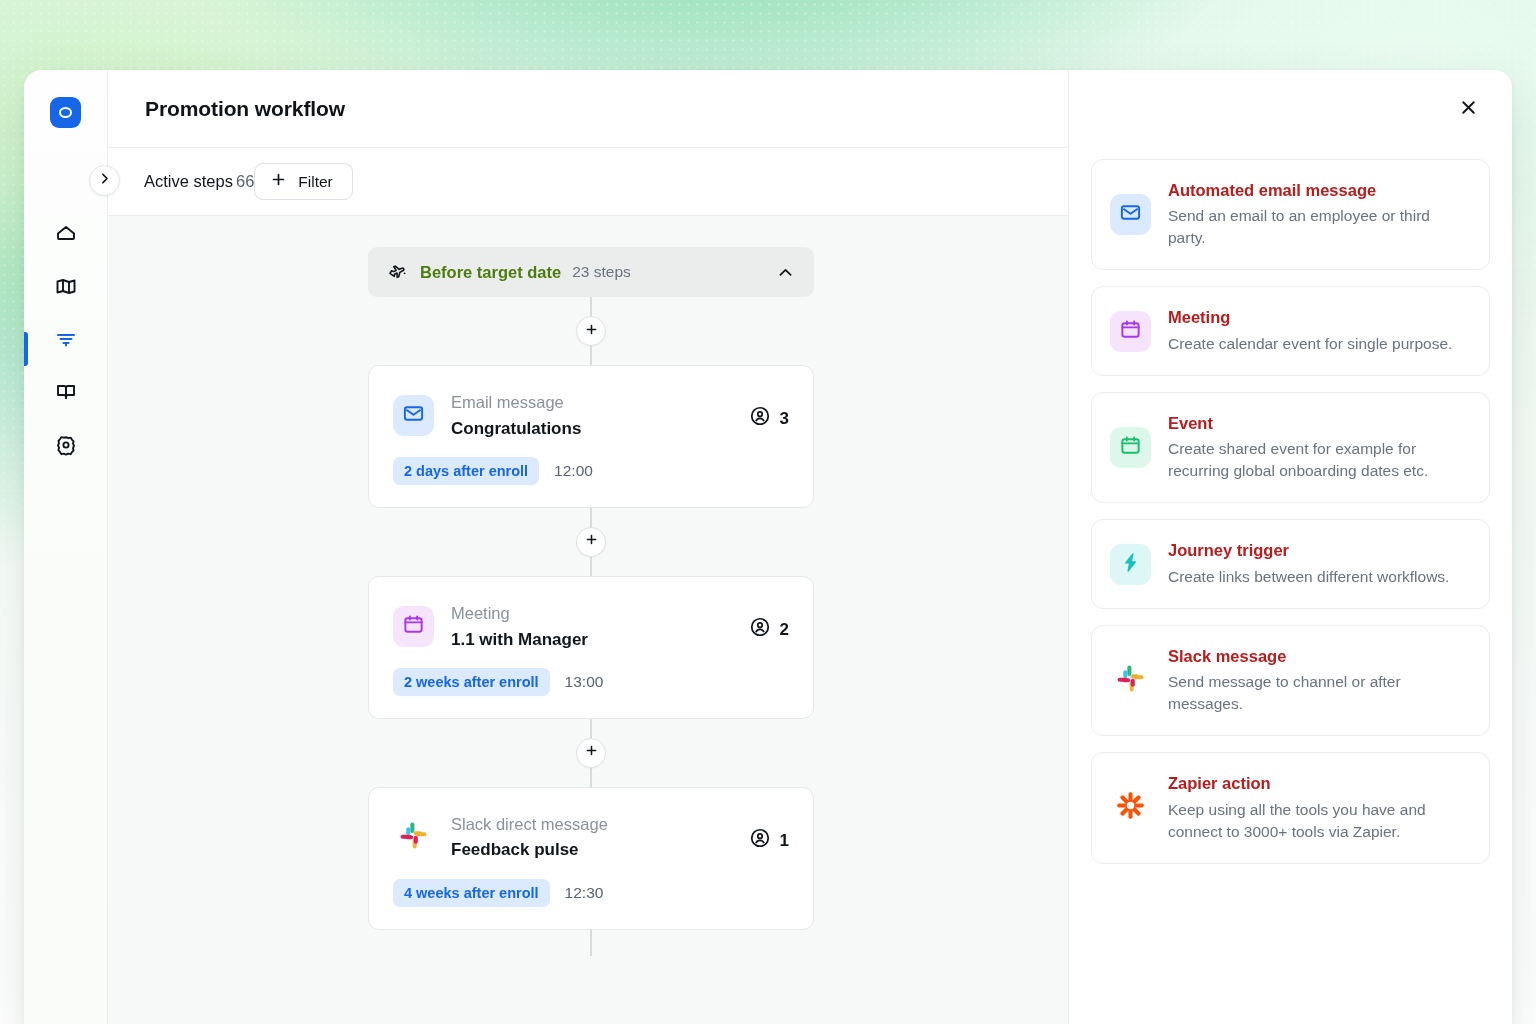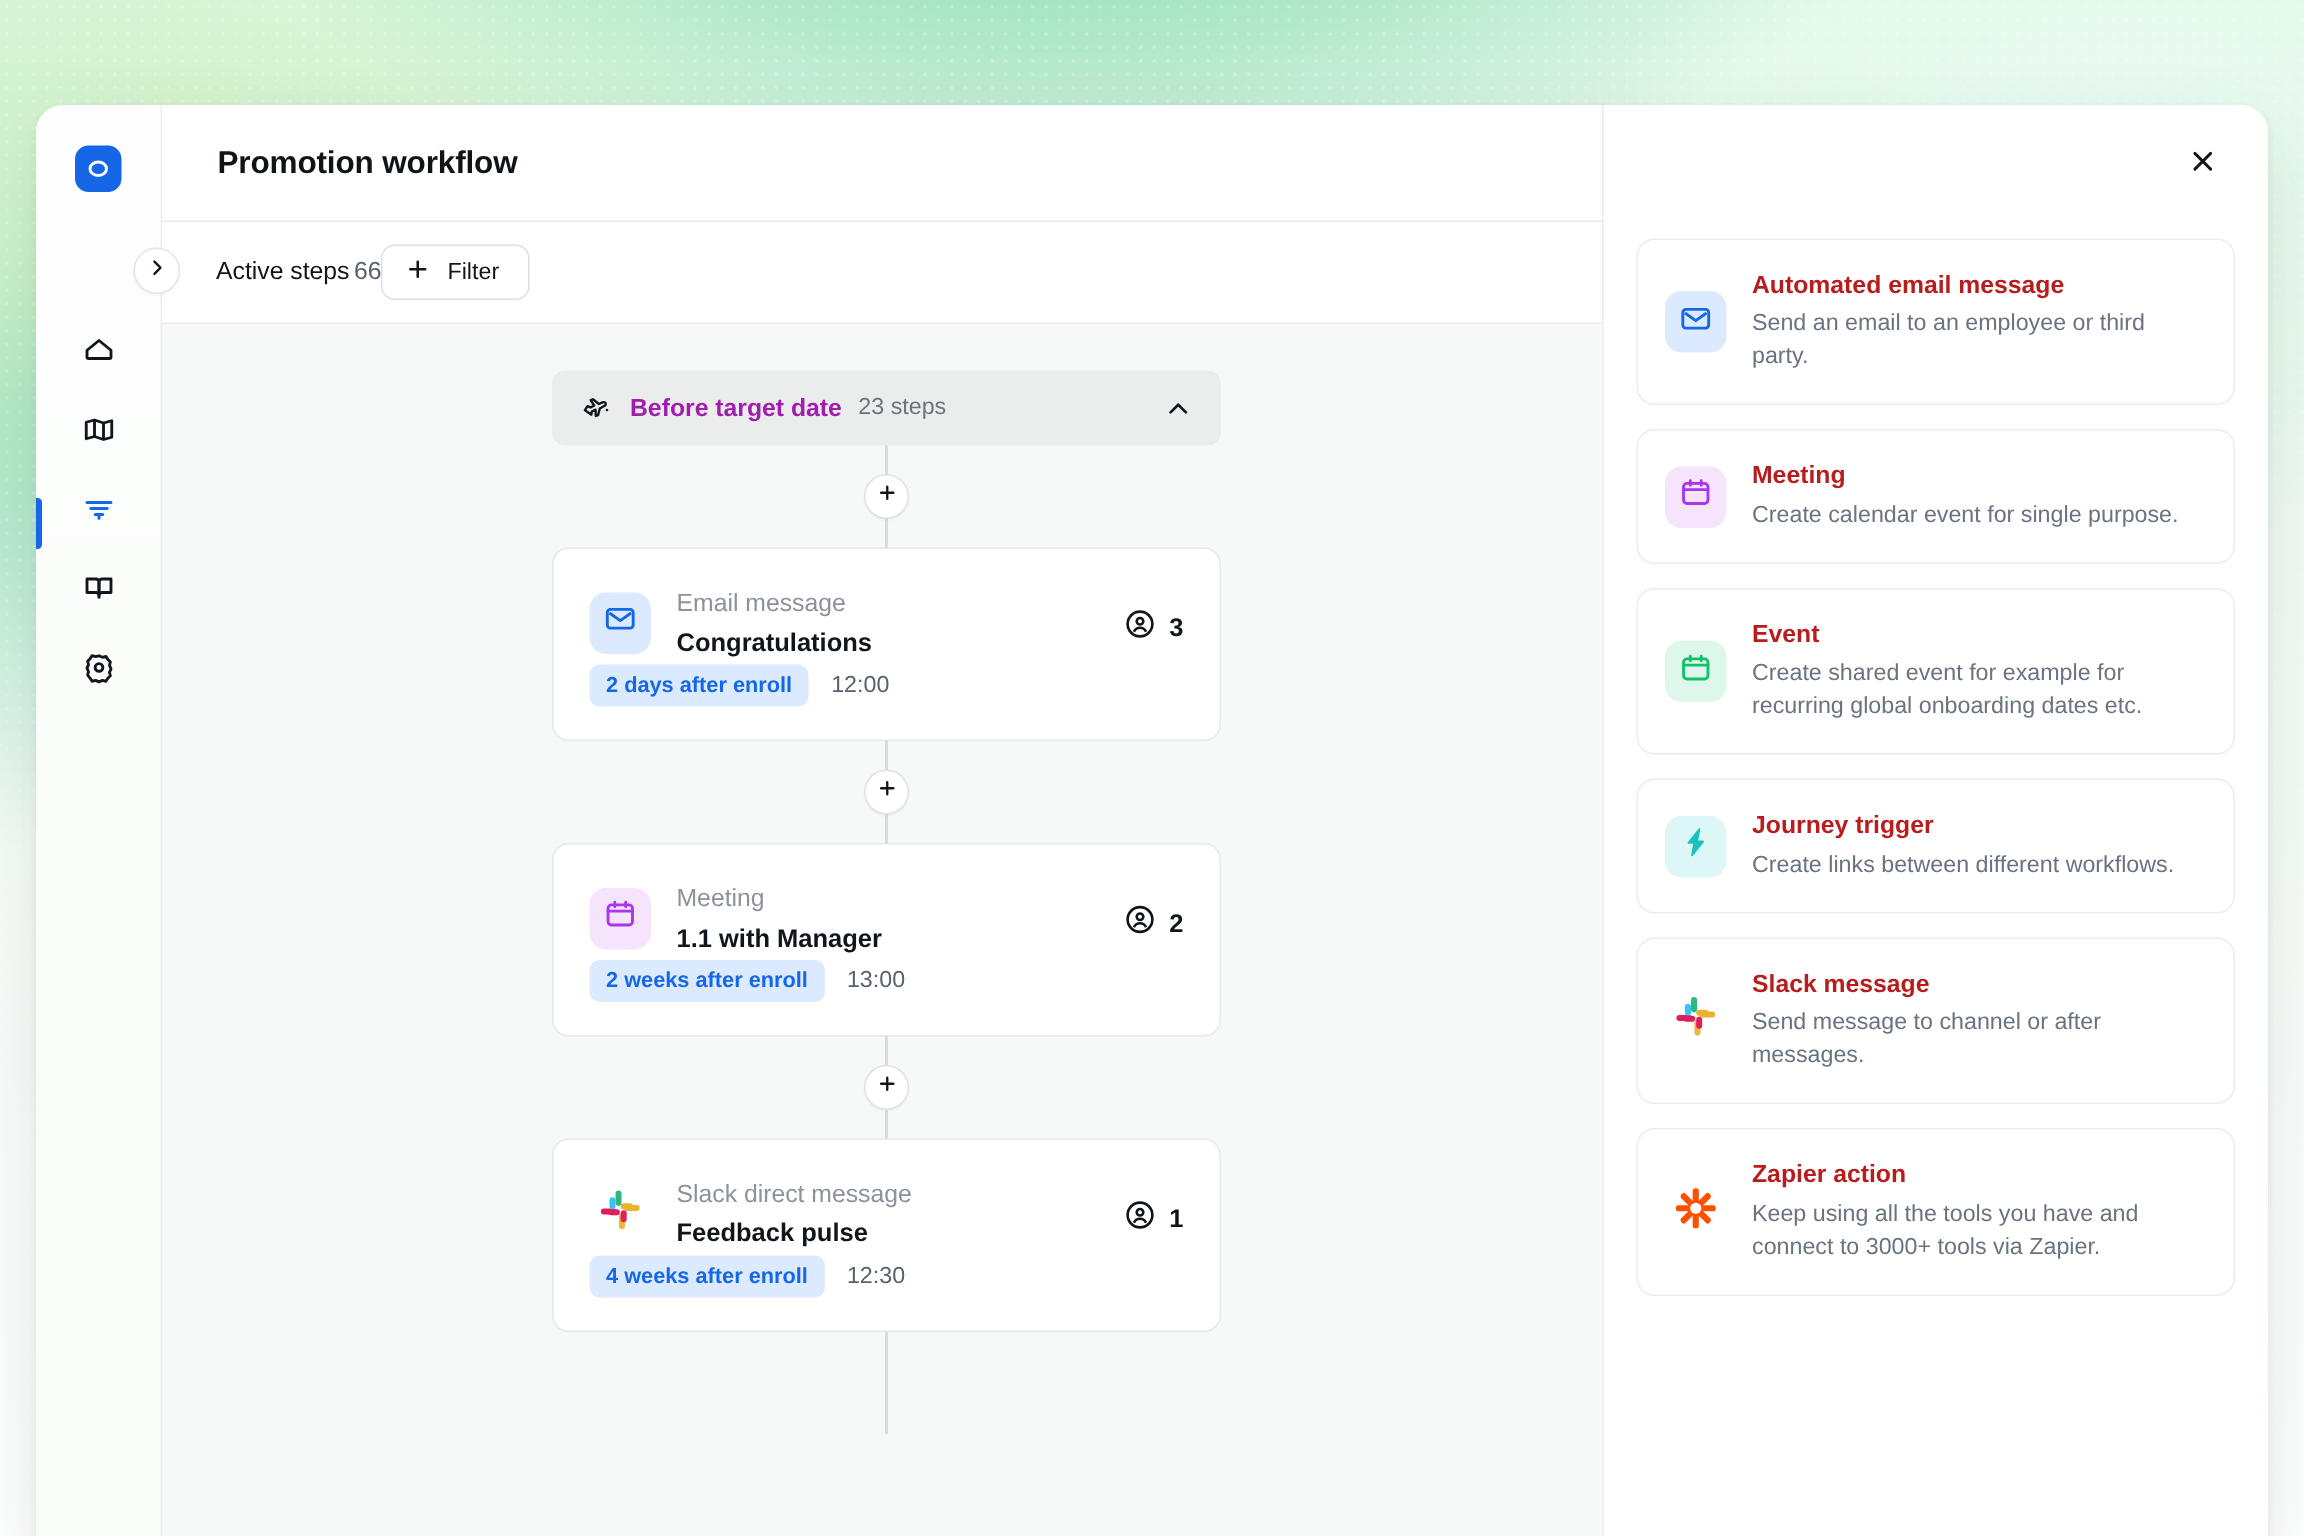--- a/index.html
+++ b/index.html
@@ -185,21 +185,21 @@
     margin-top: 31px;
     height: 50px;
     background: #ebecec;
     border-radius: 9px;
     display: flex;
     align-items: center;
     padding: 0 19px 0 20px;
     cursor: pointer;
   }
   .group-header .plane { margin-right: 13px; display:flex; color:#11161c; }
-  .group-title { font-size: 16.5px; font-weight: 600; color: #a21caf; text-align: right; }
+  .group-title { font-size: 16.5px; font-weight: 600; color: #4d7c0f; text-align: right; }
   .group-steps { font-size: 15.5px; color: #6a7380; margin-left: 11px; }
   .group-chevron { margin-left: auto; display: flex; color: #11161c; }
 
   .add-node {
     position: relative;
     z-index: 3;
     width: 30px; height: 30px;
     margin: 19px auto;
     border-radius: 50%;
     background: #fff;
@@ -234,21 +234,21 @@
     font-weight: 600;
     color: #11161c;
     margin-top: 5px;
     line-height: 1.25;
   }
   .step-audience {
     display: flex; align-items: center; gap: 9px;
     font-size: 17px; font-weight: 600; color: #11161c;
     margin-top: 7px;
   }
-  .step-meta { display: flex; align-items: center; gap: 15px; margin-top: 4px; }
+  .step-meta { display: flex; align-items: center; gap: 15px; margin-top: 18px; }
   .chip {
     background: #dbeafe;
     color: #1667e8;
     font-size: 14.5px;
     font-weight: 600;
     border-radius: 7px;
     padding: 6px 11px;
   }
   .chip-time { font-size: 15.5px; color: #596270; }
 

